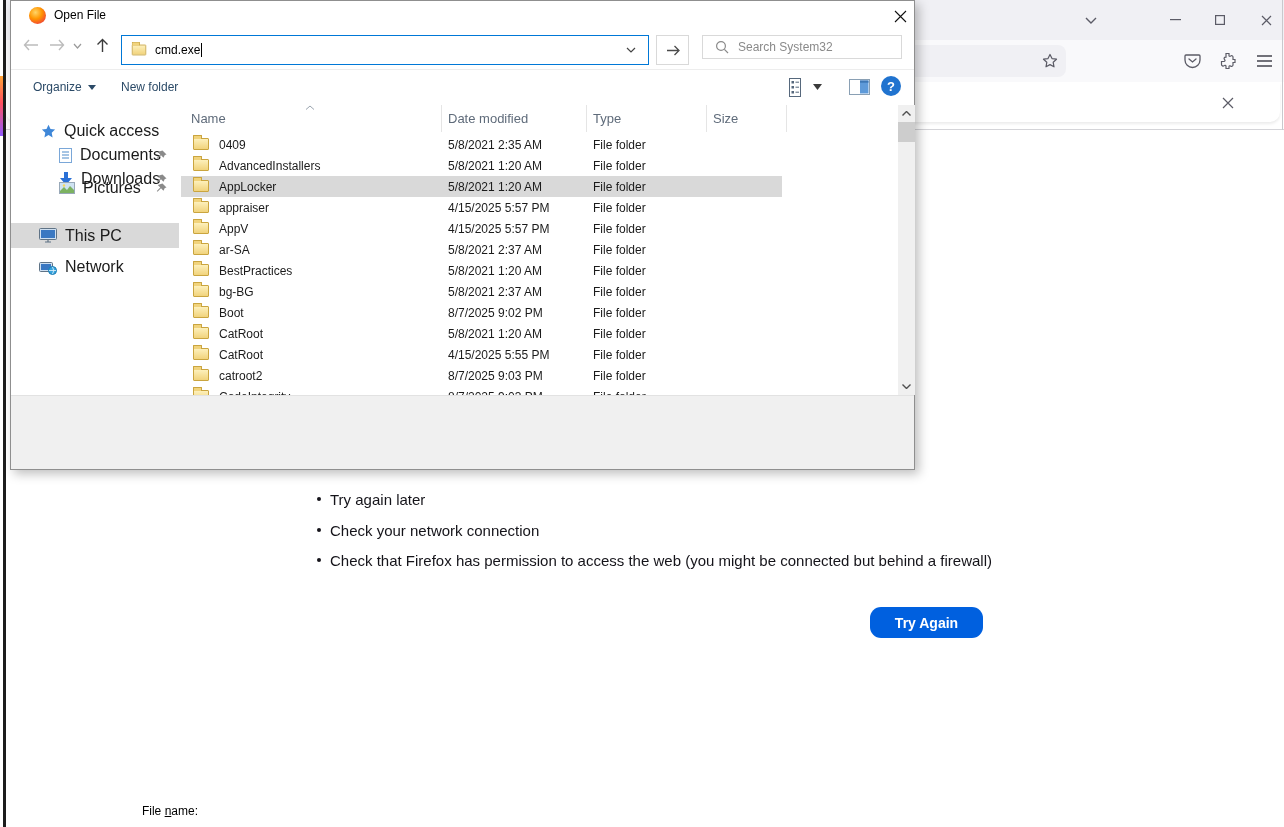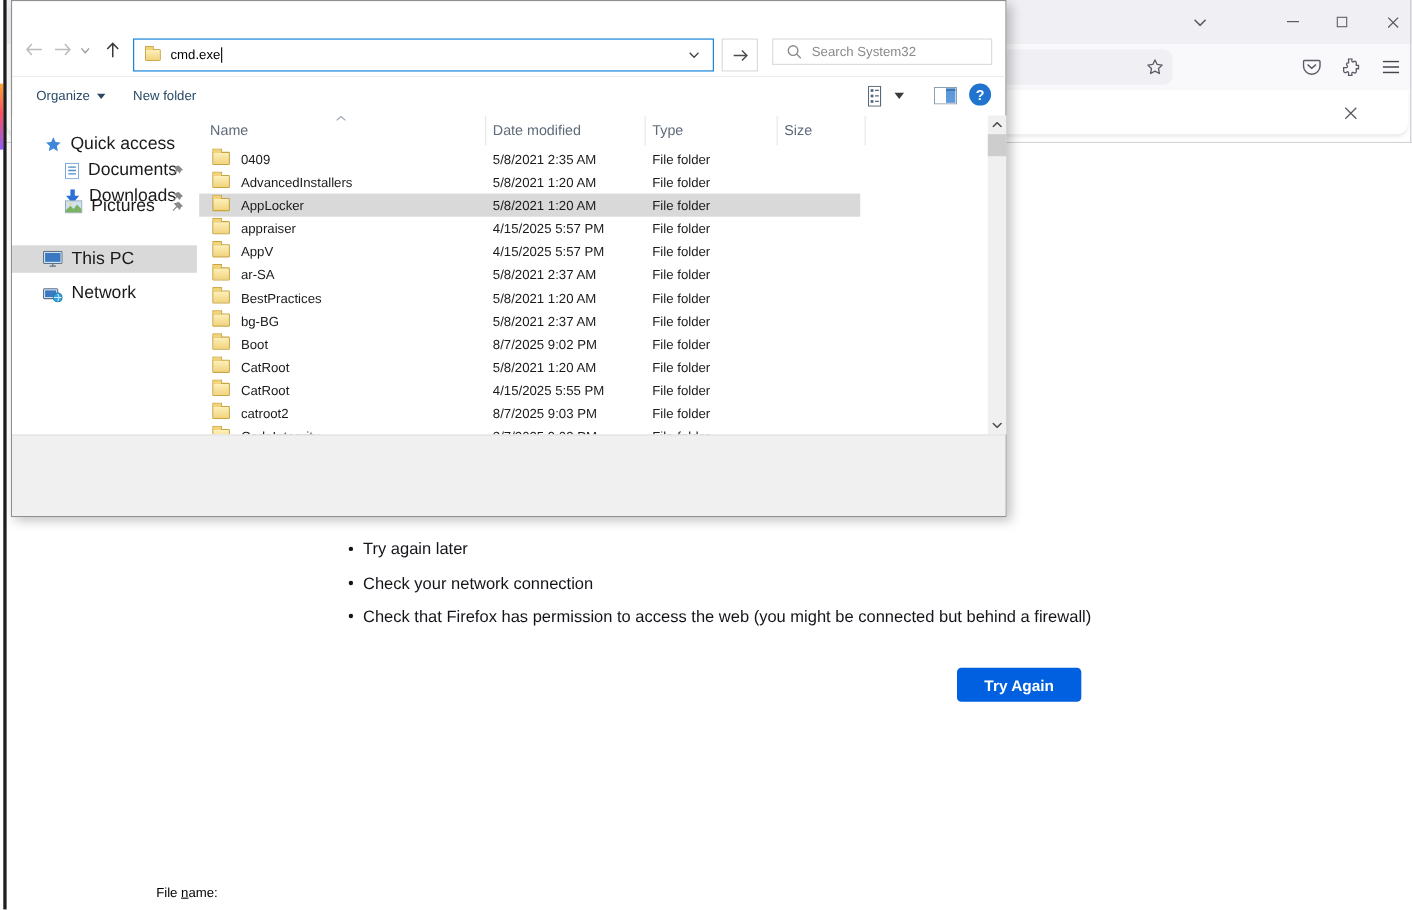--- a/index.html
+++ b/index.html
@@ -14,21 +14,21 @@
   .ff-panel { left:6px; top:82px; width:1274px; height:40px; background:#fff; border-radius:0 0 10px 10px; box-shadow:0 2px 3px rgba(0,0,0,0.08); }
   .ff-chrome-line { left:6px; top:129px; right:0; height:1px; background:#d4d4d8; }
   .win-edge-left { left:3px; top:0; width:3px; height:827px; background:#1d1d1d; }
   .win-edge-right { right:1px; top:0; width:1px; height:130px; background:#c9c9cd; }
   .left-gradient { left:0; top:76px; width:3px; height:60px; background:linear-gradient(#ffa436,#ff4f5e 45%,#9059ff); }
   .ff-icon { color:#5b5b66; display:flex; align-items:center; justify-content:center; }
 
   
   .bullet-item { position:absolute; left:330px; font-size:15px; color:#15141a; line-height:19px; }
   .bullet-item::before { content:""; position:absolute; left:-13px; top:7px; width:4px; height:4px; border-radius:50%; background:#15141a; }
-  .try-again { left:870px; top:607px; width:113px; height:31px; border-radius:4px; border:none;
+  .try-again { left:870px; top:607px; width:113px; height:31px; border-radius:11px; border:none;
                color:#fff; font-size:14px; font-weight:bold; font-family:"Liberation Sans",sans-serif; cursor:pointer;
                display:flex; align-items:center; justify-content:center; }
 
   
   .dialog { left:10px; top:0; width:905px; height:470px; background:#fff; border:1px solid #8f8f8f;
             box-shadow:4px 4px 10px rgba(0,0,0,0.25); font-size:12px; color:#000; }
   .dlg-titlebar { left:0; top:0; width:100%; height:30px; background:#fff; }
   .ff-logo { left:18px; top:6px; width:17px; height:17px; border-radius:50%;
              background:radial-gradient(circle at 38% 32%, #ffd567 0%, #ff9500 42%, #f4542c 72%, #b5432a 100%); }
   .dlg-title { left:43px; top:7px; font-size:12px; }
@@ -155,20 +155,29 @@
     <div class="bullet-item" style="top:551px;">Check that Firefox has permission to access the web (you might be connected but behind a firewall)</div>
     <button class="abs try-again" id="try-again-btn" style="background: rgb(0, 96, 223);">Try Again</button>
   </div>
 
   <div class="abs left-gradient"></div>
   <div class="abs win-edge-left"></div>
   <div class="abs win-edge-right"></div>
 
   <div class="abs dialog">
 
+    <div class="abs dlg-titlebar">
+      <div class="abs ff-logo"></div>
+      <div class="abs dlg-title">Open File</div>
+      <div class="abs dlg-close">
+        <svg width="13" height="13" viewBox="0 0 13 13">
+            <path d="M1 1l11 11M12 1L1 12" stroke="#111" stroke-width="1.1"></path>
+          </svg>
+      </div>
+    </div>
 
     <div class="abs nav-ico" style="left:12px;">
       <svg width="16" height="12" viewBox="0 0 16 12">
           <path d="M6 1L1.5 6 6 11M1.5 6H15" stroke="#bcbcbc" stroke-width="1.4" fill="none"></path>
         </svg>
     </div>
     <div class="abs nav-ico" style="left:38px;">
       <svg width="16" height="12" viewBox="0 0 16 12">
           <path d="M10 1l4.5 5L10 11M14.5 6H1" stroke="#bcbcbc" stroke-width="1.4" fill="none"></path>
         </svg>

